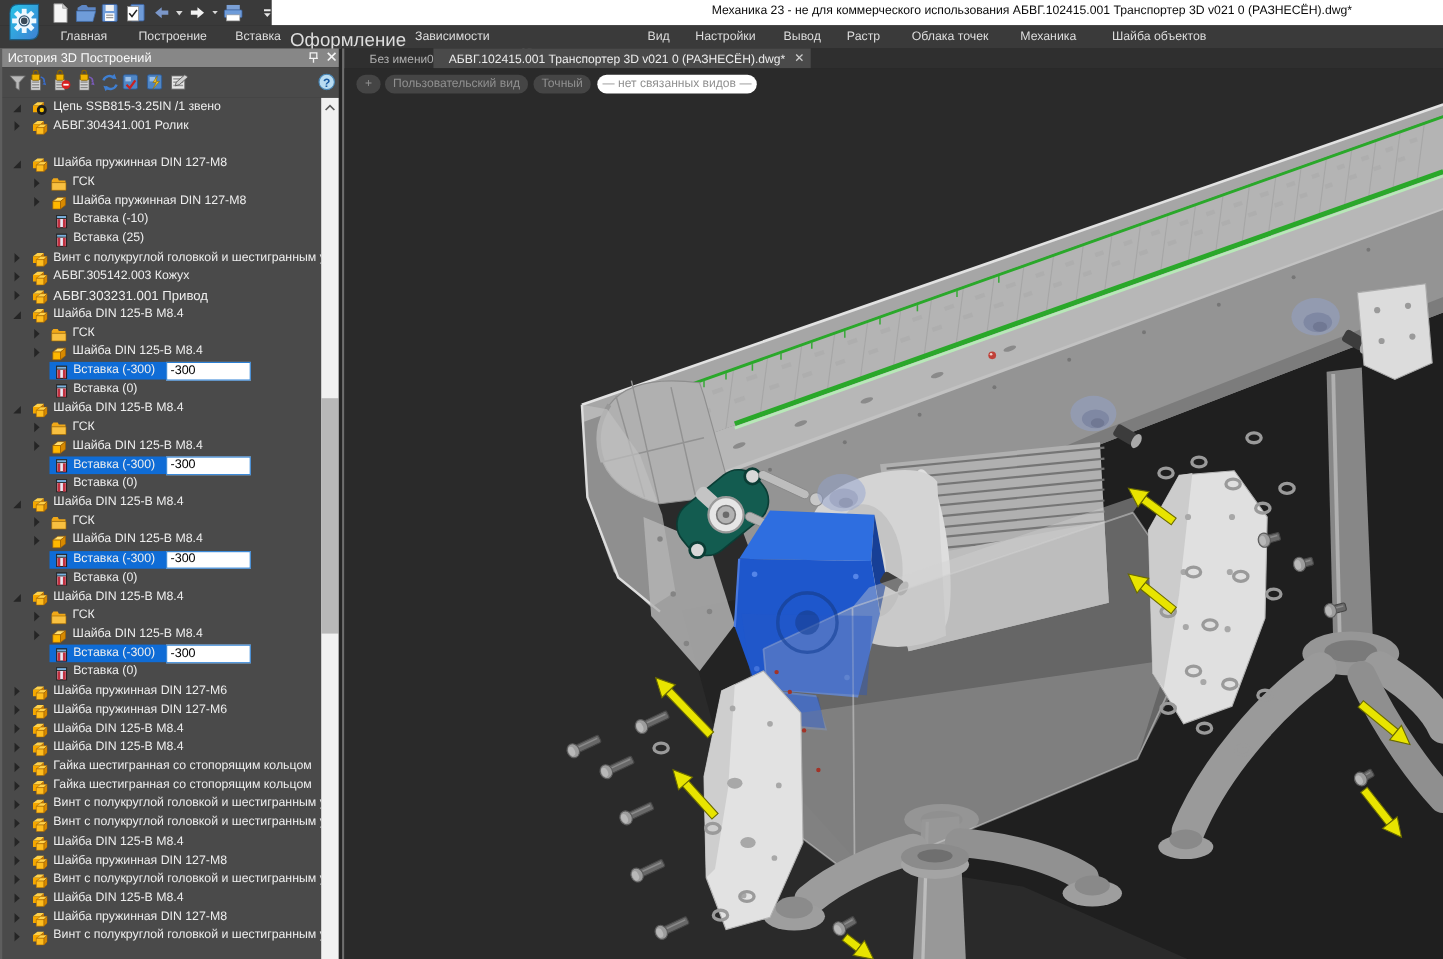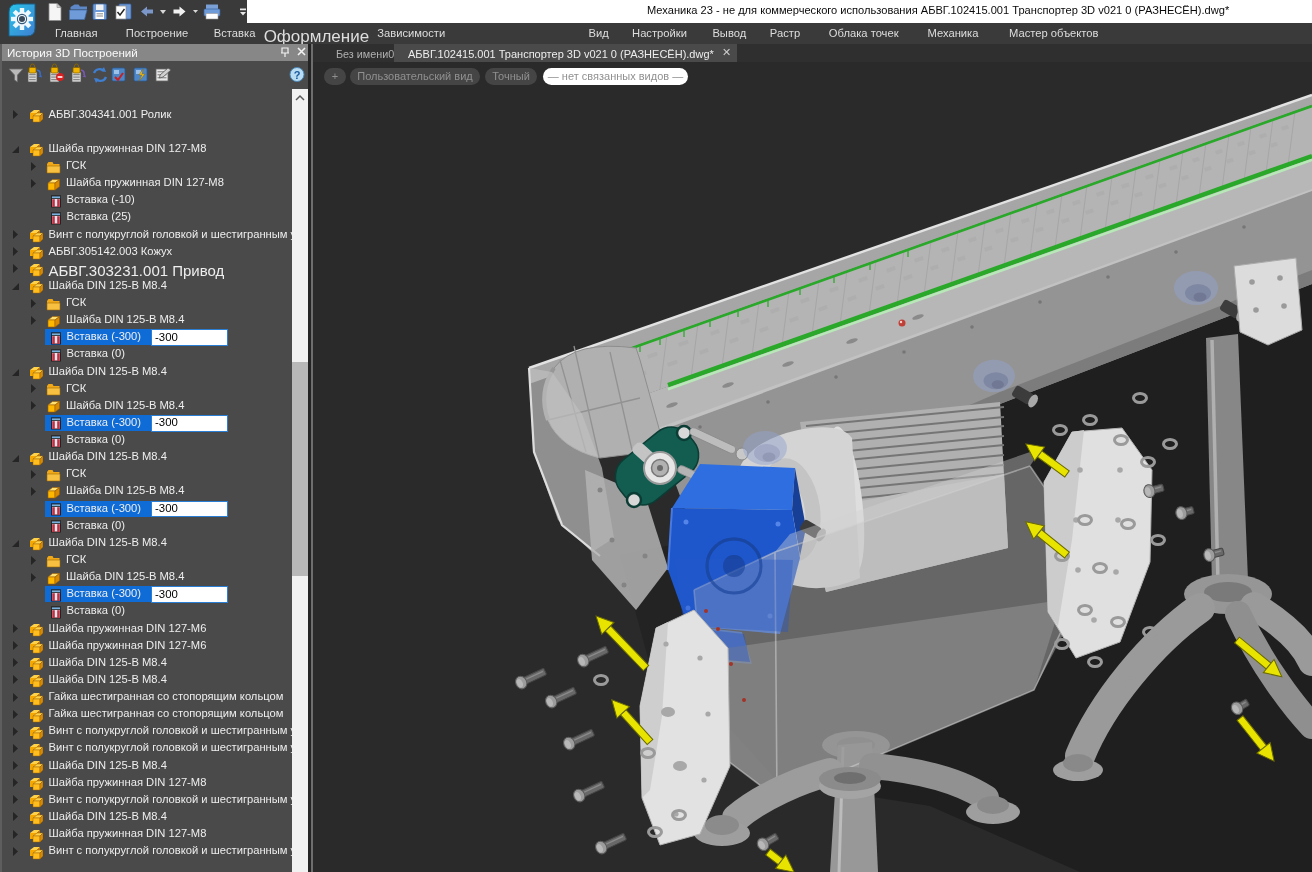--- a/index.html
+++ b/index.html
@@ -14,21 +14,21 @@
 <div class="abs" style="left:234.6px;top:27px;font-size:11.2px;color:#dedede;white-space:nowrap;transform:translateX(-50%)">Вставка</div>
 <div class="abs" style="left:316.4px;top:27px;font-size:17px;color:#dedede;white-space:nowrap;transform:translateX(-50%)">Оформление</div>
 <div class="abs" style="left:411.2px;top:27px;font-size:11.2px;color:#dedede;white-space:nowrap;transform:translateX(-50%)">Зависимости</div>
 <div class="abs" style="left:515px;top:43px;font-size:11px;color:#dedede;white-space:nowrap;transform:translateX(-50%)">3D-инструменты</div>
 <div class="abs" style="left:598.7px;top:27px;font-size:11.2px;color:#dedede;white-space:nowrap;transform:translateX(-50%)">Вид</div>
 <div class="abs" style="left:659.5px;top:27px;font-size:11.2px;color:#dedede;white-space:nowrap;transform:translateX(-50%)">Настройки</div>
 <div class="abs" style="left:729.3px;top:27px;font-size:11.2px;color:#dedede;white-space:nowrap;transform:translateX(-50%)">Вывод</div>
 <div class="abs" style="left:785px;top:27px;font-size:11.2px;color:#dedede;white-space:nowrap;transform:translateX(-50%)">Растр</div>
 <div class="abs" style="left:863.7px;top:27px;font-size:11.2px;color:#dedede;white-space:nowrap;transform:translateX(-50%)">Облака точек</div>
 <div class="abs" style="left:953px;top:27px;font-size:11.2px;color:#dedede;white-space:nowrap;transform:translateX(-50%)">Механика</div>
-<div class="abs" style="left:1053.8px;top:27px;font-size:11.2px;color:#dedede;white-space:nowrap;transform:translateX(-50%)">Мастер объектов</div>
+<div class="abs" style="left:1053.8px;top:27px;font-size:11.2px;color:#dedede;white-space:nowrap;transform:translateX(-50%)">Шайба объектов</div>
 <svg class="abs" style="left:40px;top:2px" width="210" height="20" viewBox="40 2 210 20">
     <path d="M49 3.5h8l4 4v13h-12z" fill="#f5f5f5" stroke="#8a8a8a" stroke-width="0.8"></path>
     <path d="M57 3.5v4h4z" fill="#cfcfcf" stroke="#8a8a8a" stroke-width="0.6"></path>
     <path d="M70.5 7l4-2.5h4l1.5 2h7v3h-16.5z" fill="#5d87c6"></path>
     <path d="M69.5 10h17.5l-2.5 9.5h-15z" fill="#6f9cd9" stroke="#3e6aa6" stroke-width="0.7"></path>
     <rect x="93" y="4" width="13.5" height="15.5" rx="1.2" fill="#6f9cd9" stroke="#3a62a0" stroke-width="0.8"></rect>
     <rect x="96" y="4.5" width="7.5" height="5.5" fill="#f0f0f0"></rect>
     <rect x="95.5" y="12" width="8.5" height="7" fill="#ffffff"></rect>
     <rect x="96.5" y="13.2" width="6.5" height="1.2" fill="#9a9a9a"></rect>
     <rect x="96.5" y="15.4" width="6.5" height="1.2" fill="#9a9a9a"></rect>
@@ -130,20 +130,35 @@
     <path d="M143 8l-4 6h3l-3 6 6-7h-3z" fill="#f0c020" stroke="#8a6400" stroke-width="0.5"></path>
     <rect x="156" y="8" width="12" height="12" fill="#e8e8e8" stroke="#666" stroke-width="0.8"></rect>
     <rect x="157.5" y="10" width="9" height="1.4" fill="#999"></rect>
     <rect x="157.5" y="13" width="9" height="1.4" fill="#999"></rect>
     <rect x="157.5" y="16" width="9" height="1.4" fill="#999"></rect>
     <path d="M160 14l8-7 3 2-8 7-3.5 1z" fill="#d0d0d0" stroke="#555" stroke-width="0.8"></path>
     <circle cx="297" cy="13.5" r="7" fill="#b9dcf2" stroke="#4a88b8" stroke-width="1"></circle>
     <text x="297" y="18" font-size="11" font-weight="bold" fill="#1a5aa0" text-anchor="middle" font-family="Liberation Sans">?</text>
   </svg>
 <div class="abs" style="left:0;top:89.0px;width:292px;height:783.0px;overflow:hidden">
+    <div class="abs" style="left:0;top:0.00px;width:292px;height:17.13px">
+      <svg class="abs" style="left:12px;top:5px" width="9" height="9" viewBox="0 0 9 9">
+        <path d="M6 0v7h-7z" fill="#252525" transform="translate(1,1)"></path>
+      </svg>
+      <svg class="abs" style="left:27px;top:1px" width="16" height="16" viewBox="0 0 16 16">
+        <g>
+          <path d="M3 6l4-3h6l-3 3z" fill="#ffd24a"></path>
+          <path d="M3 6h7v6h-7z" fill="#f5a800"></path>
+          <path d="M10 6l3-3v6l-3 3z" fill="#c87800"></path>
+          <circle cx="11" cy="10" r="4.5" fill="#1a1a1a"></circle>
+          <circle cx="11" cy="10" r="2" fill="#f0c000"></circle>
+        </g>
+      </svg>
+      <div class="abs" style="left:48.5px;top:1.5px;font-size:11.2px;color:#eeeeee;white-space:nowrap">Цепь SSB815-3.25IN /1 звено</div>
+    </div>
     <div class="abs" style="left:0;top:17.13px;width:292px;height:17.13px">
       <svg class="abs" style="left:13px;top:4px" width="6" height="10" viewBox="0 0 6 10">
         <path d="M0 0l5 4.5-5 4.5z" fill="#252525"></path>
       </svg>
       <svg class="abs" style="left:27px;top:1px" width="16" height="16" viewBox="0 0 16 16">
         <g>
           <path d="M3 6l4-3h6l-3 3z" fill="#ffd24a"></path>
           <path d="M3 6h7v6h-7z" fill="#f5a800"></path>
           <path d="M10 6l3-3v6l-3 3z" fill="#c87800"></path>
 <path d="M6 9l4-3h6l-3 3z" fill="#ffd24a" stroke="#a06000" stroke-width="0.5"></path>
@@ -255,21 +270,21 @@
       <svg class="abs" style="left:27px;top:1px" width="16" height="16" viewBox="0 0 16 16">
         <g>
           <path d="M3 6l4-3h6l-3 3z" fill="#ffd24a"></path>
           <path d="M3 6h7v6h-7z" fill="#f5a800"></path>
           <path d="M10 6l3-3v6l-3 3z" fill="#c87800"></path>
 <path d="M6 9l4-3h6l-3 3z" fill="#ffd24a" stroke="#a06000" stroke-width="0.5"></path>
           <path d="M6 9h7v6h-7z" fill="#ffbe1e" stroke="#a06000" stroke-width="0.5"></path>
           <path d="M13 9l3-3v6l-3 3z" fill="#d88a00" stroke="#a06000" stroke-width="0.5"></path>
         </g>
       </svg>
-      <div class="abs" style="left:48.5px;top:1.5px;font-size:15px;color:#eeeeee;white-space:nowrap">АБВГ.303231.001 Привод</div>
+      <div class="abs" style="left:48.5px;top:1.5px;font-size:12px;color:#eeeeee;white-space:nowrap">АБВГ.303231.001 Привод</div>
     </div>
     <div class="abs" style="left:0;top:188.43px;width:292px;height:17.13px">
       <svg class="abs" style="left:12px;top:5px" width="9" height="9" viewBox="0 0 9 9">
         <path d="M6 0v7h-7z" fill="#252525" transform="translate(1,1)"></path>
       </svg>
       <svg class="abs" style="left:27px;top:1px" width="16" height="16" viewBox="0 0 16 16">
         <g>
           <path d="M3 6l4-3h6l-3 3z" fill="#ffd24a"></path>
           <path d="M3 6h7v6h-7z" fill="#f5a800"></path>
           <path d="M10 6l3-3v6l-3 3z" fill="#c87800"></path>

